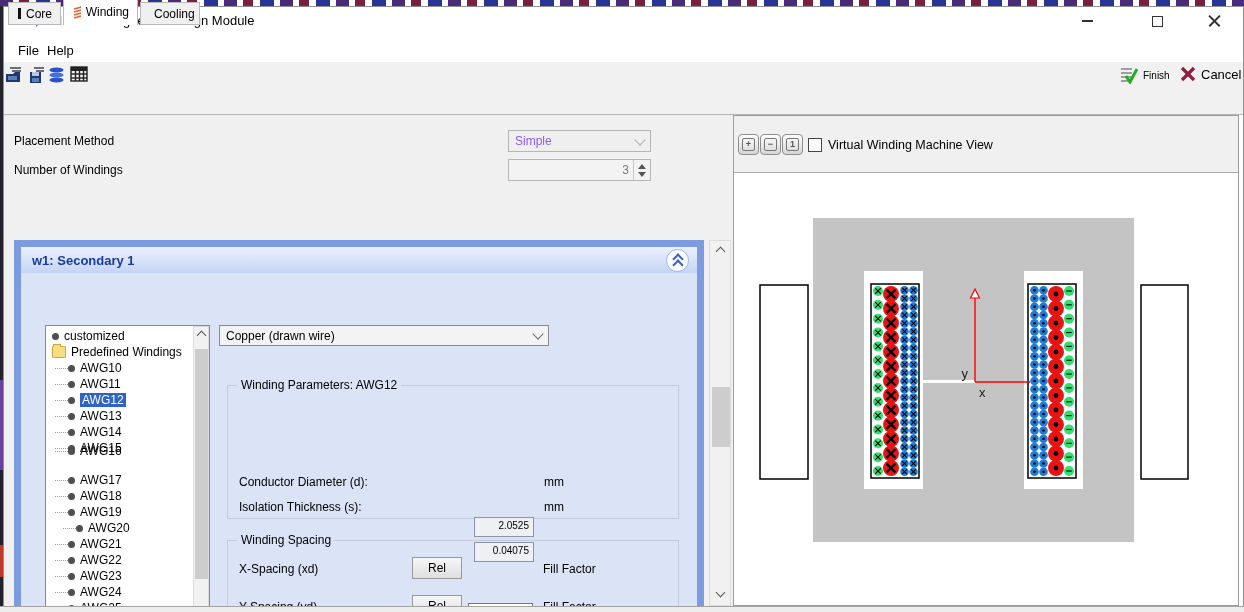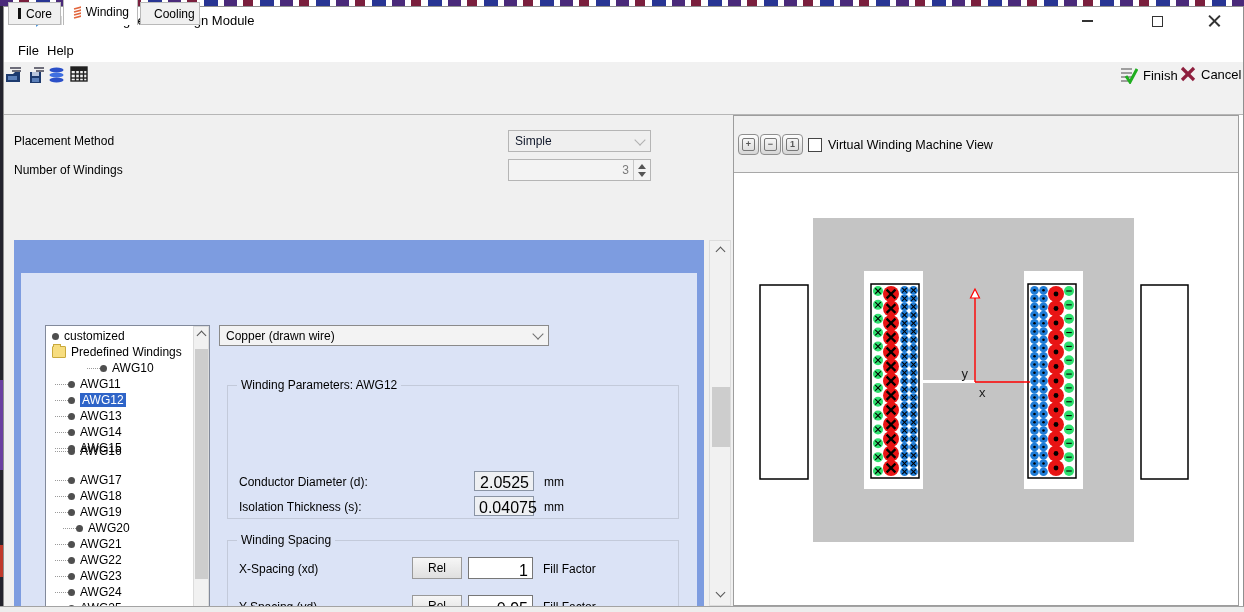--- a/index.html
+++ b/index.html
@@ -19,26 +19,26 @@
   
   #tabstrip{left:4px;top:90px;width:1239px;height:25px;background:#f1f1f1;border-bottom:1px solid #b6b6b6;box-sizing:border-box;}
   .tab{position:absolute;display:flex;align-items:center;gap:5px;padding:0 8px;box-sizing:border-box;
        border:1px solid #b9b9b9;background:#f0f0f0;height:23px;top:2px;}
   .tab.active{background:#fff;height:27px;top:-2px;border-bottom:none;z-index:5;}
   
   #leftpane{left:4px;top:115px;width:729px;height:491px;background:#f0f0f0;}
   .label12{font-size:12px;color:#000;white-space:nowrap;}
   .combo{box-sizing:border-box;border:1px solid #8a8a8a;background:#f1f1f1;display:flex;align-items:center;
          padding:0 6px;font-size:12px;}
-  .combo.disabled{color:#0f172a;border-color:#b5b5b5;background:#efefef;}
+  .combo.disabled{color:#8b5cf6;border-color:#b5b5b5;background:#efefef;}
   .chev-down{width:7px;height:7px;border-left:1.6px solid #707070;border-bottom:1.6px solid #707070;
              transform:rotate(-45deg);margin-left:auto;margin-top:-3px;}
   .chev-down.dim{border-color:#b0b0b0;}
-  .field{box-sizing:border-box;border:1px solid #8a94a4;background:#eef0f3;font-size:16px;
-         text-align:right;padding:2px 4px;}
+  .field{box-sizing:border-box;border:1px solid #8a94a4;background:#eef0f3;font-size:10px;
+         text-align:right;padding:2px 4px;margin-top:46px;}
   .field.editable{background:#fff;border-color:#777;}
   .btn-rel{box-sizing:border-box;border:1px solid #999;background:linear-gradient(#f6f6f6,#dfdfdf);
            text-align:center;font-size:12px;padding-top:3px;}
   
   #wpanel{left:14px;top:240px;width:690px;height:372px;background:#7d9ce0;}
   #wpanel-header{position:absolute;left:7px;top:7px;right:7px;height:26px;
                  background:linear-gradient(#ecf1fd,#c4d4f6);display:flex;align-items:center;}
   #wpanel-title{font-size:13px;font-weight:bold;color:#1c3b9c;margin-left:11px;}
   #wpanel-body{position:absolute;left:7px;top:33px;right:7px;bottom:0;background:#dbe3f6;}
   #collapse-btn{position:absolute;right:8px;top:2px;width:21px;height:21px;border-radius:50%;
@@ -145,21 +145,21 @@
   <div class="abs" style="left:1120px;top:66px;display:flex;align-items:center;gap:5px">
     <svg width="18" height="18">
       <g stroke="#8a8a8a" stroke-width="1.6">
           <line x1="1" y1="3" x2="12" y2="3"></line>
           <line x1="1" y1="7" x2="12" y2="7"></line>
           <line x1="1" y1="11" x2="12" y2="11"></line>
           <line x1="1" y1="15" x2="8" y2="15"></line>
         </g>
       <path d="M6 10 L10 16 L17 3" stroke="#1fae1f" stroke-width="3" fill="none"></path>
     </svg>
-    <span style="font-size:13px">Finish</span>
+    <span style="font-size:10px">Finish</span>
   </div>
   <div class="abs" style="left:1180px;top:66px;display:flex;align-items:center;gap:5px">
     <svg width="16" height="16">
       <g stroke="#8e1f3e" stroke-width="3.2">
           <line x1="2" y1="2" x2="14" y2="14"></line>
           <line x1="14" y1="2" x2="2" y2="14"></line>
         </g>
     </svg>
     <span style="font-size:13px">Cancel</span>
   </div>
@@ -203,35 +203,42 @@
   <div class="abs label12" style="left:14px;top:163px">Number of Windings</div>
   <div class="abs" style="left:508px;top:159px;width:143px;height:22px;border:1px solid #b5b5b5;background:#f3f3f3;box-sizing:border-box;display:flex">
     <span style="flex:1;text-align:right;color:#7a7a7a;padding:3px 4px 0 0">3</span>
     <span style="width:16px;border-left:1px solid #c7c7c7;display:flex;flex-direction:column;align-items:center;justify-content:center;gap:3px">
       <span style="width:0;height:0;border-left:4px solid transparent;border-right:4px solid transparent;border-bottom:5px solid #555"></span>
       <span style="width:0;height:0;border-left:4px solid transparent;border-right:4px solid transparent;border-top:5px solid #555"></span>
     </span>
   </div>
 
   <div class="abs" id="wpanel">
+    <div id="wpanel-header">
+      <span id="wpanel-title">w1: Secondary 1</span>
+      <div id="collapse-btn">
+        <span class="chev-up-s"></span>
+        <span class="chev-up-s" style="margin-top:-2px"></span>
+      </div>
+    </div>
     <div id="wpanel-body">
 
       <div id="treebox">
         <div id="tree-rows">
             <div class="tree-row" style="top: 2px; align-items: center;">
               <span style="width:6px;flex:none"></span>
               <span class="tree-dot"></span>
               <span class="tree-label">customized</span>
             </div>
             <div class="tree-row" style="top: 18px;">
               <span style="width:6px;flex:none"></span>
               <span class="tree-folder"></span>
               <span class="tree-label">Predefined Windings</span>
             </div>
-            <div class="tree-row" style="top: 34px; margin-left: 32px;">
+            <div class="tree-row" style="top: 34px;">
               <span style="width:9px;flex:none"></span>
               <span class="dotline"></span>
               <span class="tree-dot"></span>
               <span class="tree-label">AWG10</span>
             </div>
             <div class="tree-row" style="top: 50px;">
               <span style="width:9px;flex:none"></span>
               <span class="dotline"></span>
               <span class="tree-dot"></span>
               <span class="tree-label">AWG11</span>

